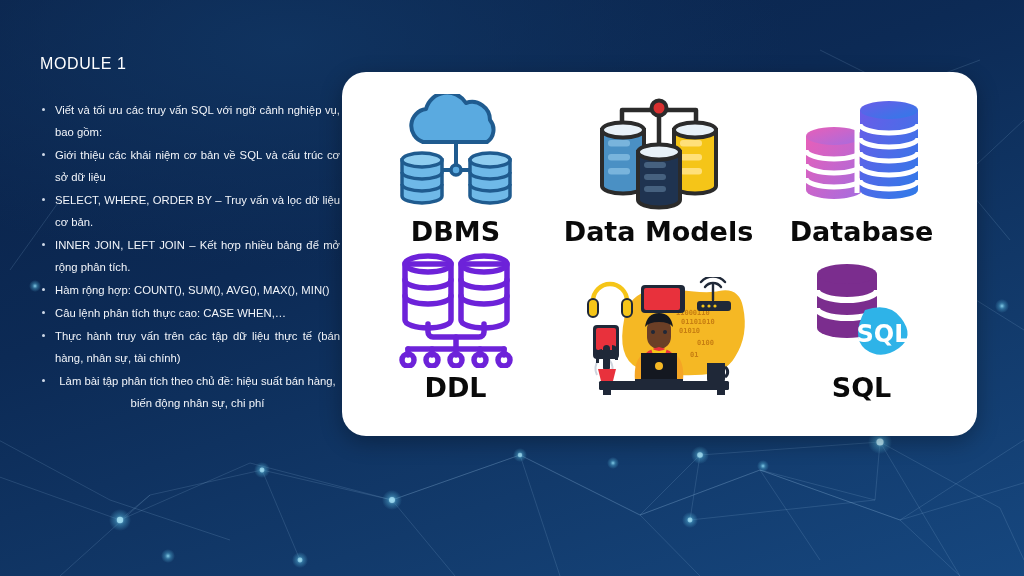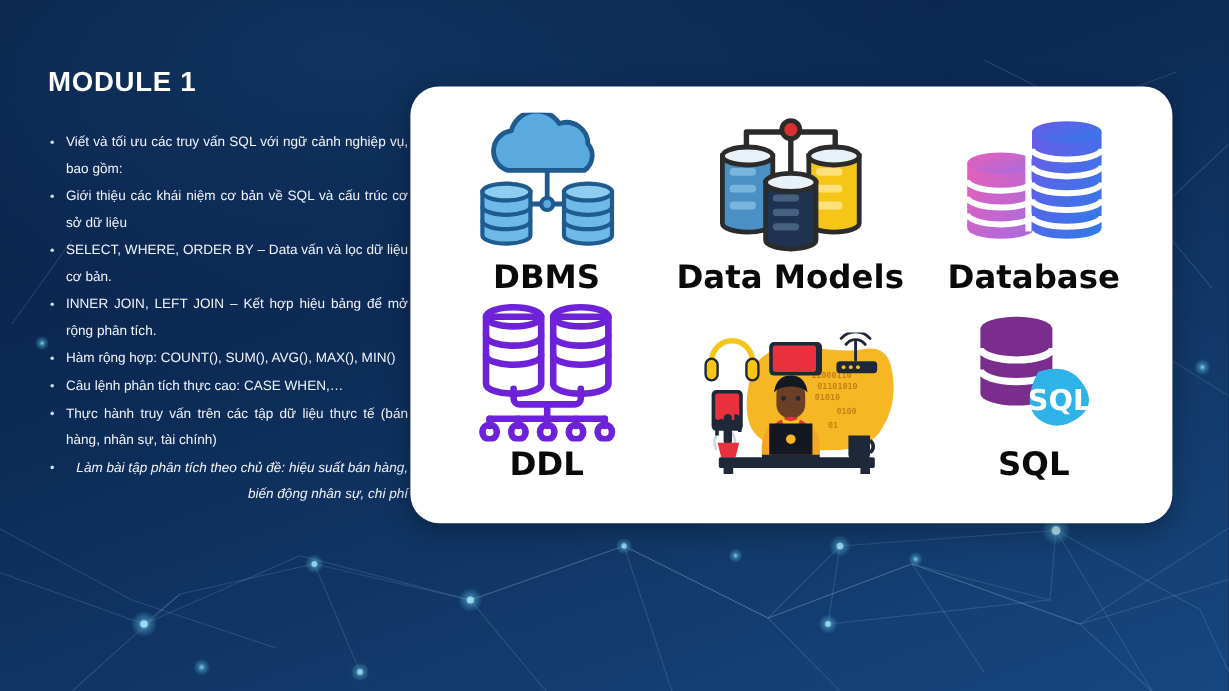--- a/index.html
+++ b/index.html
@@ -18,23 +18,23 @@
       radial-gradient(ellipse 70% 55% at 28% 8%, rgba(16,52,97,0.95) 0%, rgba(10,34,66,0) 70%),
       linear-gradient(160deg, #0a2147 0%, #0c2a55 38%, #123a6b 72%, #16477f 100%);
     overflow: hidden;
   }
   #net { position: absolute; inset: 0; width: 1024px; height: 576px; }
 
   
   #left { position: absolute; left: 40px; top: 55px; width: 300px; }
   #page-title {
     color: #ffffff;
-    font-size: 23px;
+    font-size: 16px;
     letter-spacing: 0.6px;
-    font-weight: 700;
+    font-weight: 400;
     margin-bottom: 26px;
   }
   ul#bullets { list-style: none; }
   ul#bullets li {
     position: relative;
     color: #f2f5fa;
     font-size: 11.3px;
     line-height: 1.95;
     padding-left: 15px;
     margin-bottom: 1px;
@@ -42,21 +42,21 @@
     text-justify: inter-word;
   }
   ul#bullets li::before {
     content: "";
     position: absolute;
     left: 2px; top: 9px;
     width: 3px; height: 3px;
     background: #cfd9e8;
     border-radius: 50%;
   }
-  ul#bullets li:last-child { text-align: right; font-style: italic; }
+  ul#bullets li:last-child { text-align: center; }
 
   
   #card {
     position: absolute;
     left: 342px; top: 72px;
     width: 635px; height: 364px;
     background: #ffffff;
     border-radius: 24px;
     box-shadow: 0 6px 22px rgba(0,0,0,0.30);
     padding-left: 16px;
@@ -137,22 +137,22 @@
       <circle cx="963" cy="188" r="6" fill="url(#glow)"></circle>
       <circle cx="487" cy="295" r="5" fill="url(#glow)"></circle>
     </g>
   </svg>
 
   <div id="left">
     <h1 id="page-title">MODULE 1</h1>
     <ul id="bullets">
       <li>Viết và tối ưu các truy vấn SQL với ngữ cảnh nghiệp vụ, bao gồm:</li>
       <li>Giới thiệu các khái niệm cơ bản về SQL và cấu trúc cơ sở dữ liệu</li>
-      <li>SELECT, WHERE, ORDER BY – Data vấn và lọc dữ liệu cơ bản.</li>
-      <li>INNER JOIN, LEFT JOIN – Kết hợp hiệu bảng để mở rộng phân tích.</li>
+      <li>SELECT, WHERE, ORDER BY – Truy vấn và lọc dữ liệu cơ bản.</li>
+      <li>INNER JOIN, LEFT JOIN – Kết hợp nhiều bảng để mở rộng phân tích.</li>
       <li>Hàm rộng hợp: COUNT(), SUM(), AVG(), MAX(), MIN()</li>
       <li>Câu lệnh phân tích thực cao: CASE WHEN,…</li>
       <li>Thực hành truy vấn trên các tập dữ liệu thực tế (bán hàng, nhân sự, tài chính)</li>
       <li>Làm bài tập phân tích theo chủ đề: hiệu suất bán hàng, biến động nhân sự, chi phí</li>
     </ul>
   </div>
 
   <div id="card">
 
     <div class="grid-row" id="row-top">

